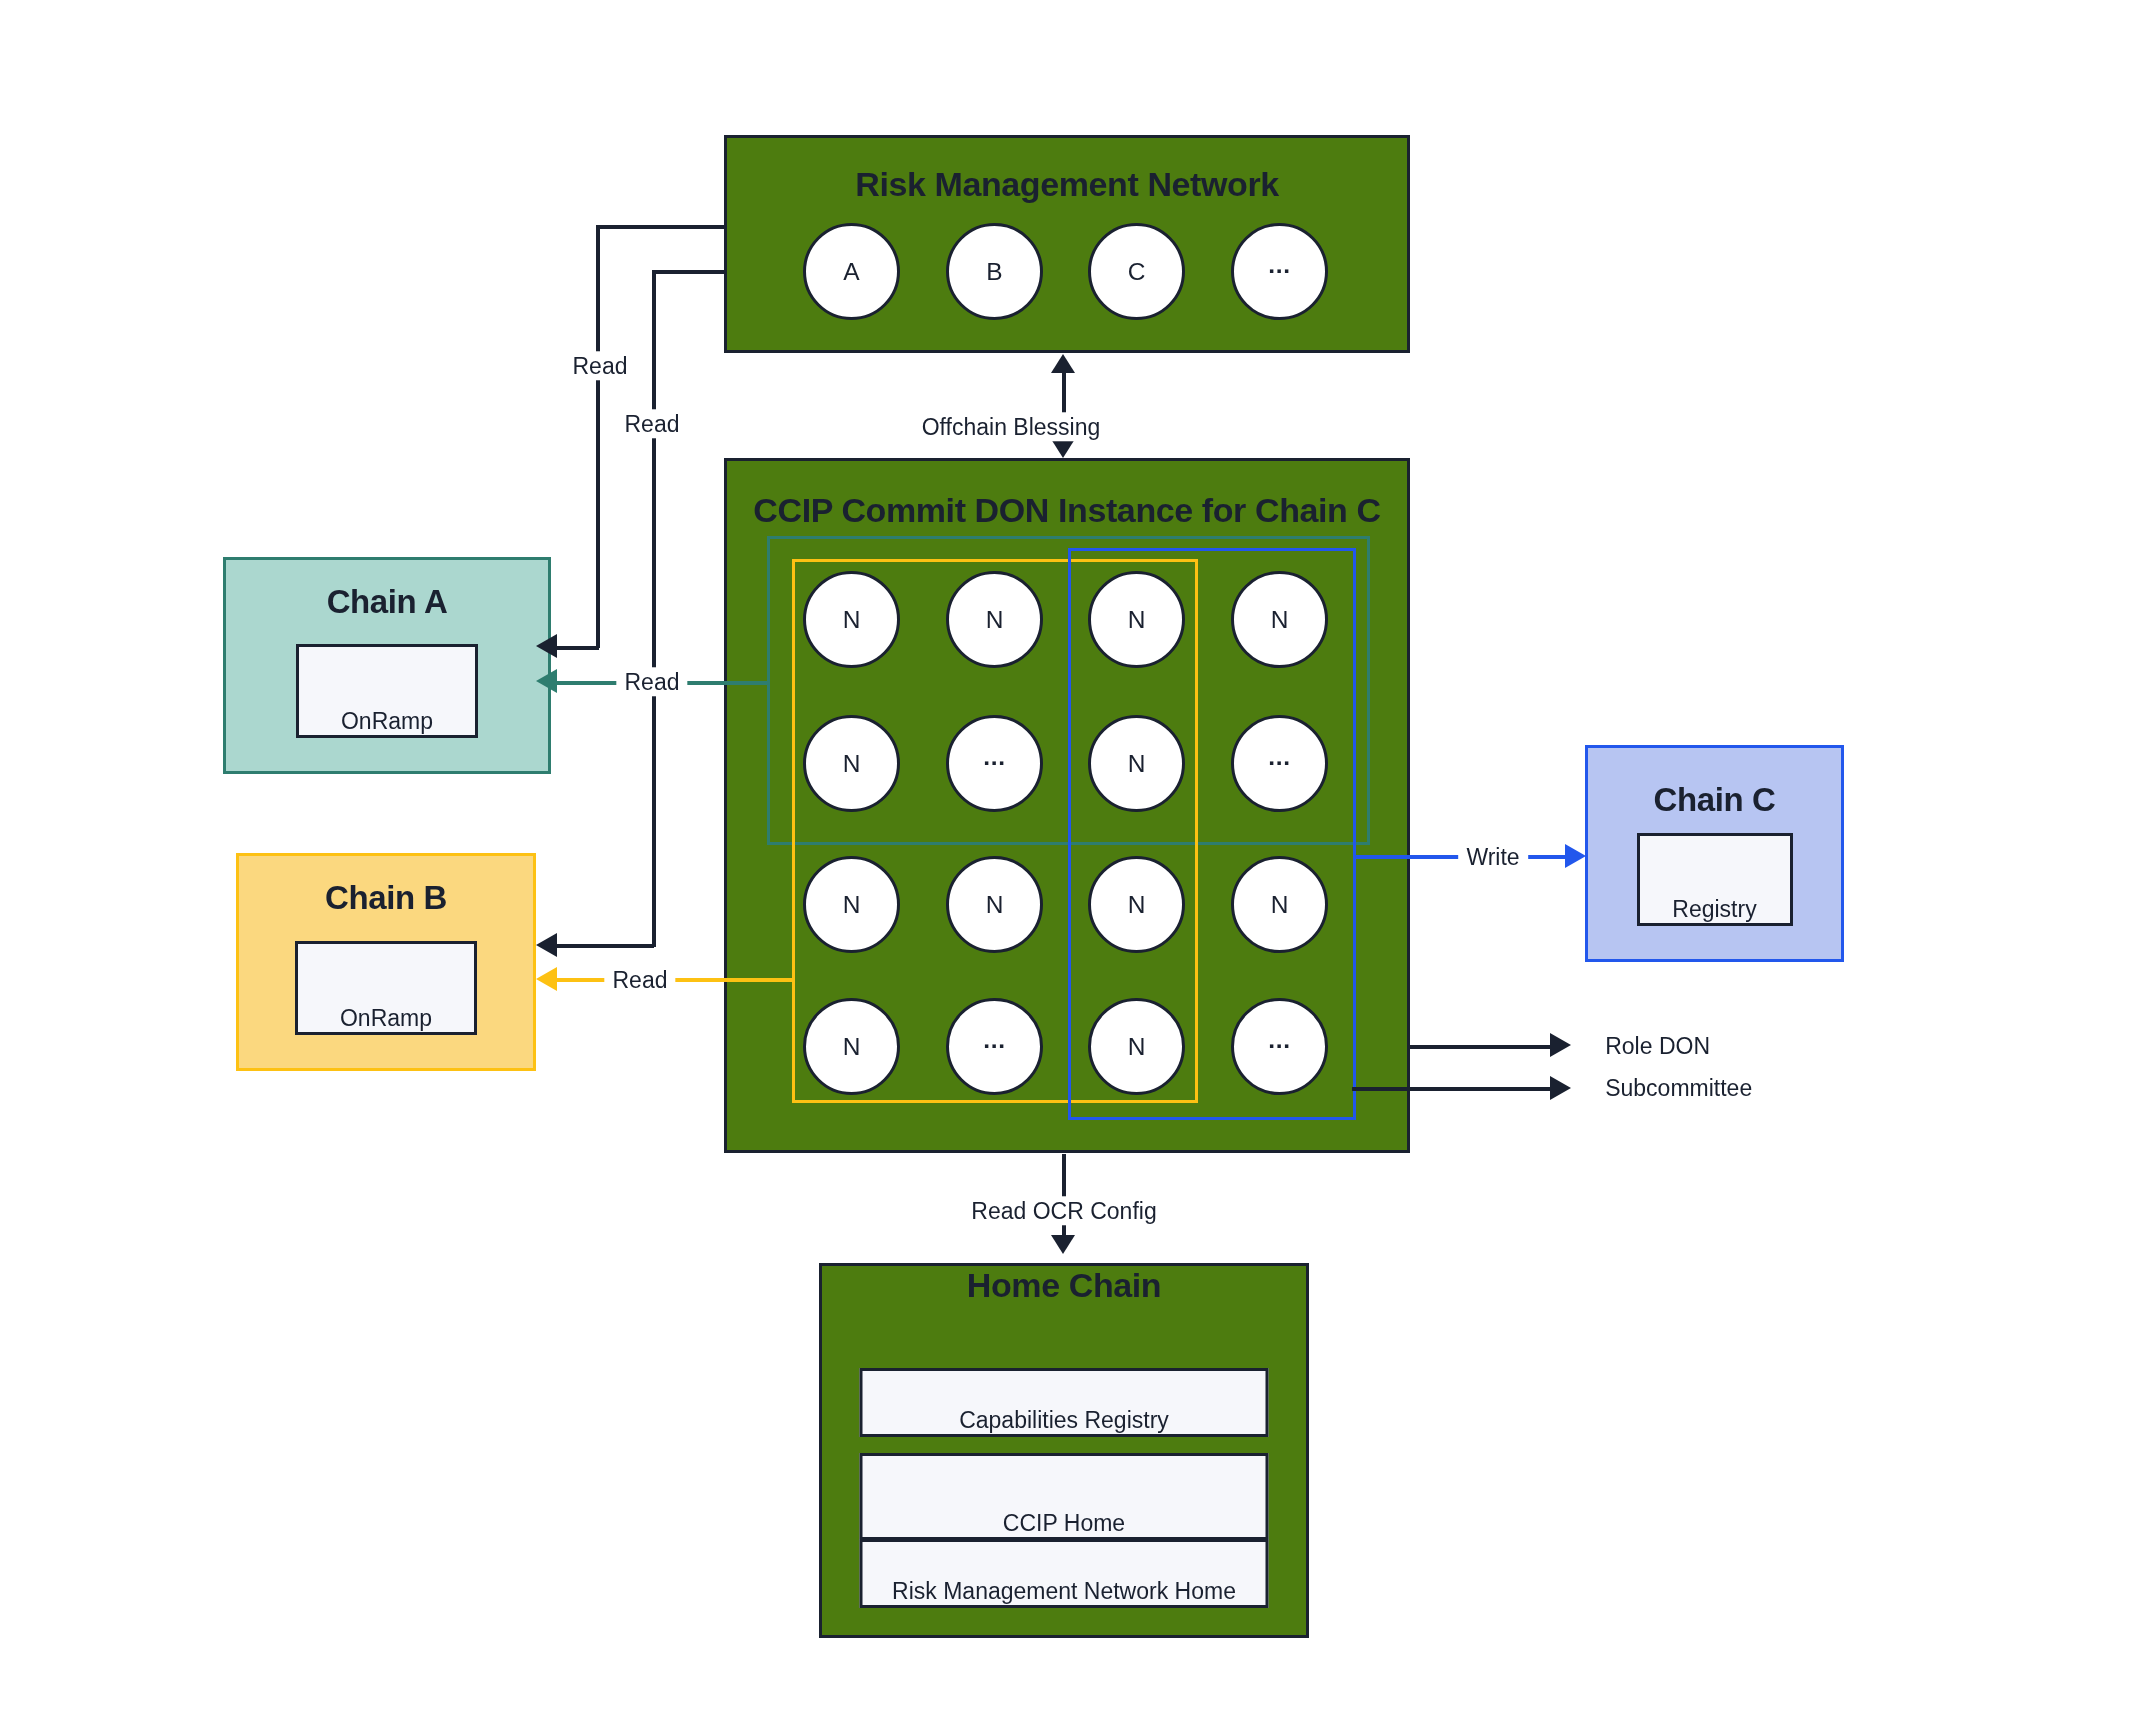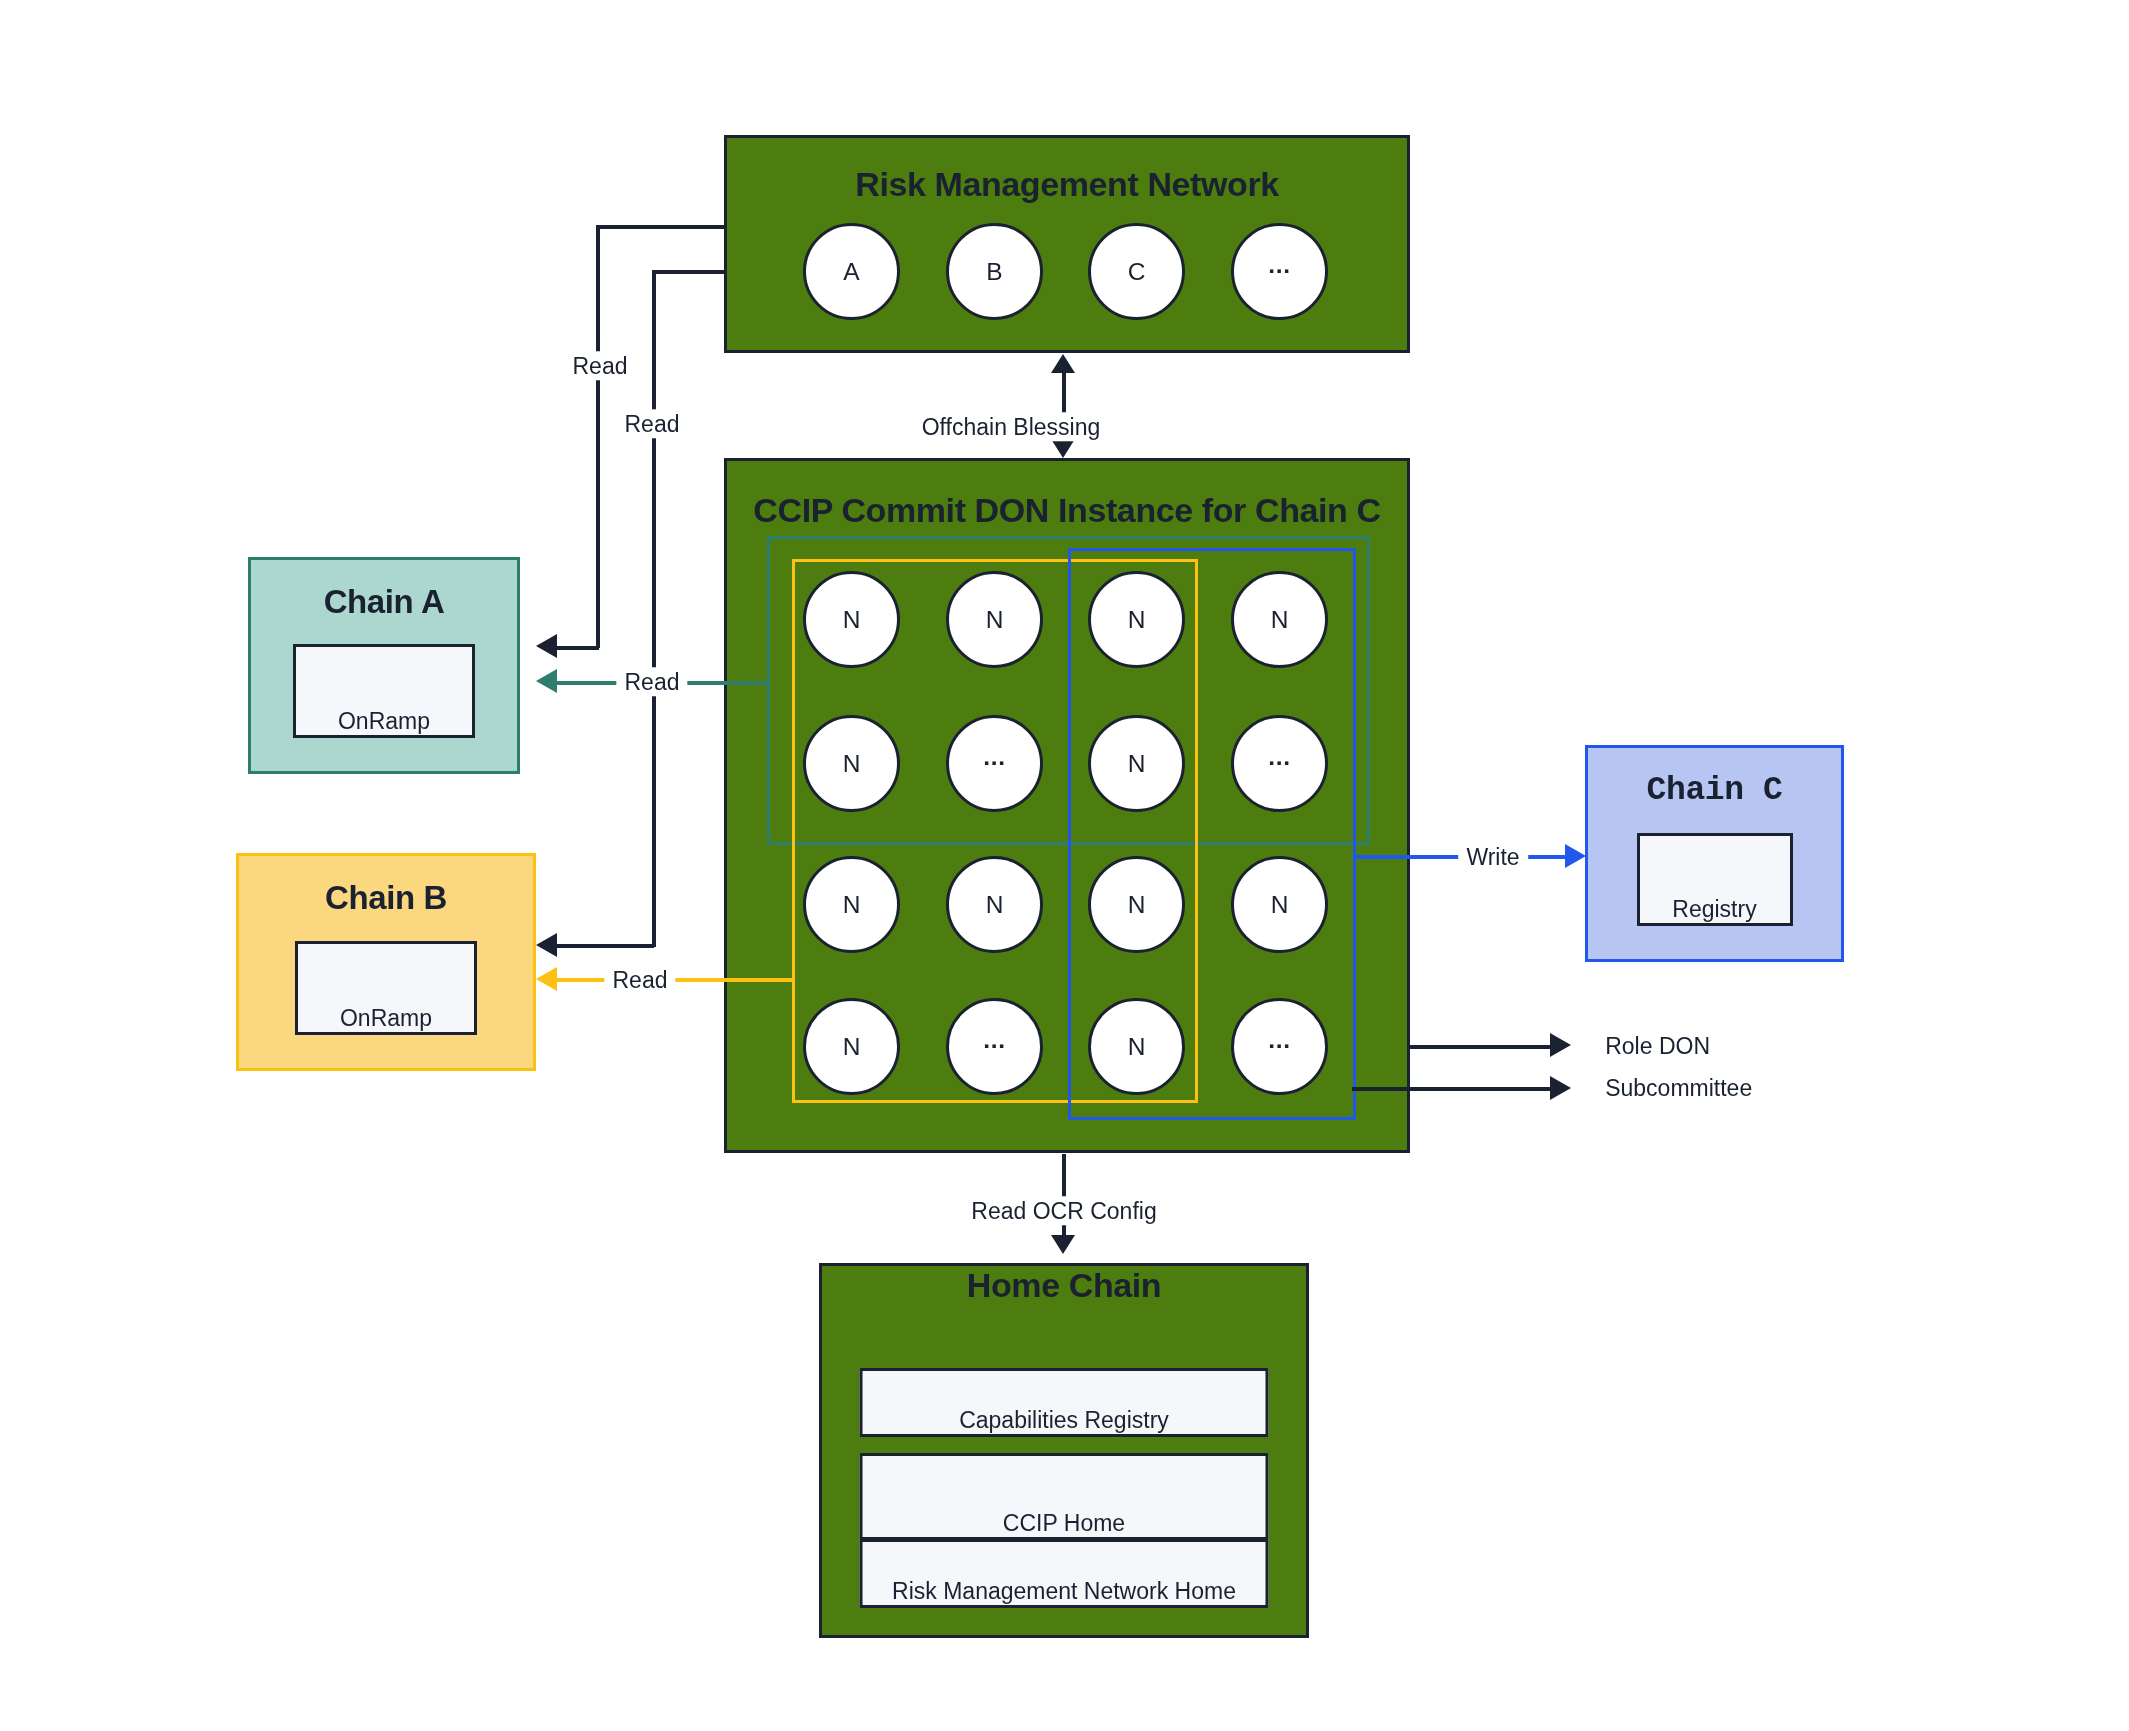--- a/index.html
+++ b/index.html
@@ -115,36 +115,36 @@
       </div>
     <div class="node" style="left:552px;top:585px;">
         <span class="dots">...</span>
       </div>
   </div>
 
   <div class="grouprect" style="left:767px;top:536px;width:603px;height:309px;border:3.7px solid var(--teal);"></div>
   <div class="grouprect" style="left:792px;top:559px;width:406px;height:544px;border:3.7px solid var(--yellow);"></div>
   <div class="grouprect" style="left:1068px;top:548px;width:288px;height:572px;border:3.7px solid var(--blue);"></div>
 
-  <div class="box chain" style="left:248px;top:557px;width:272px;height:217px;background:var(--teal-fill);border-color:var(--teal);">
+  <div class="box chain" style="left:223px;top:557px;width:328px;height:217px;background:var(--teal-fill);border-color:var(--teal);">
     <div class="box-title" style="padding-top:23px;">Chain A</div>
     <div class="panel hcenter" style="top:84px;width:182px;height:94px;">
         <span>OnRamp</span>
       </div>
   </div>
 
   <div class="box chain" style="left:236px;top:853px;width:300px;height:218px;background:var(--yellow-fill);border-color:var(--yellow);">
     <div class="box-title" style="padding-top:23px;">Chain B</div>
     <div class="panel hcenter" style="top:85px;width:182px;height:94px;">
         <span>OnRamp</span>
       </div>
   </div>
 
   <div class="box chain" style="left:1585px;top:745px;width:259px;height:217px;background:var(--blue-fill);border-color:var(--blue);">
-    <div class="box-title" style="padding-top:24px;font-family:Liberation Mono, monospace;">Chain C</div>
+    <div class="box-title" style="padding-top:33px;">Chain C</div>
     <div class="panel hcenter" style="top:85px;width:156px;height:93px;">
         <span>Registry</span>
       </div>
   </div>
 
   <div class="box" style="left:819px;top:1263px;width:490px;height:375px;">
     <div class="box-title" style="">Home Chain</div>
     <div class="panel hcenter" style="top:102px;width:409px;height:69px;">
         <span>Capabilities Registry</span>
       </div>

